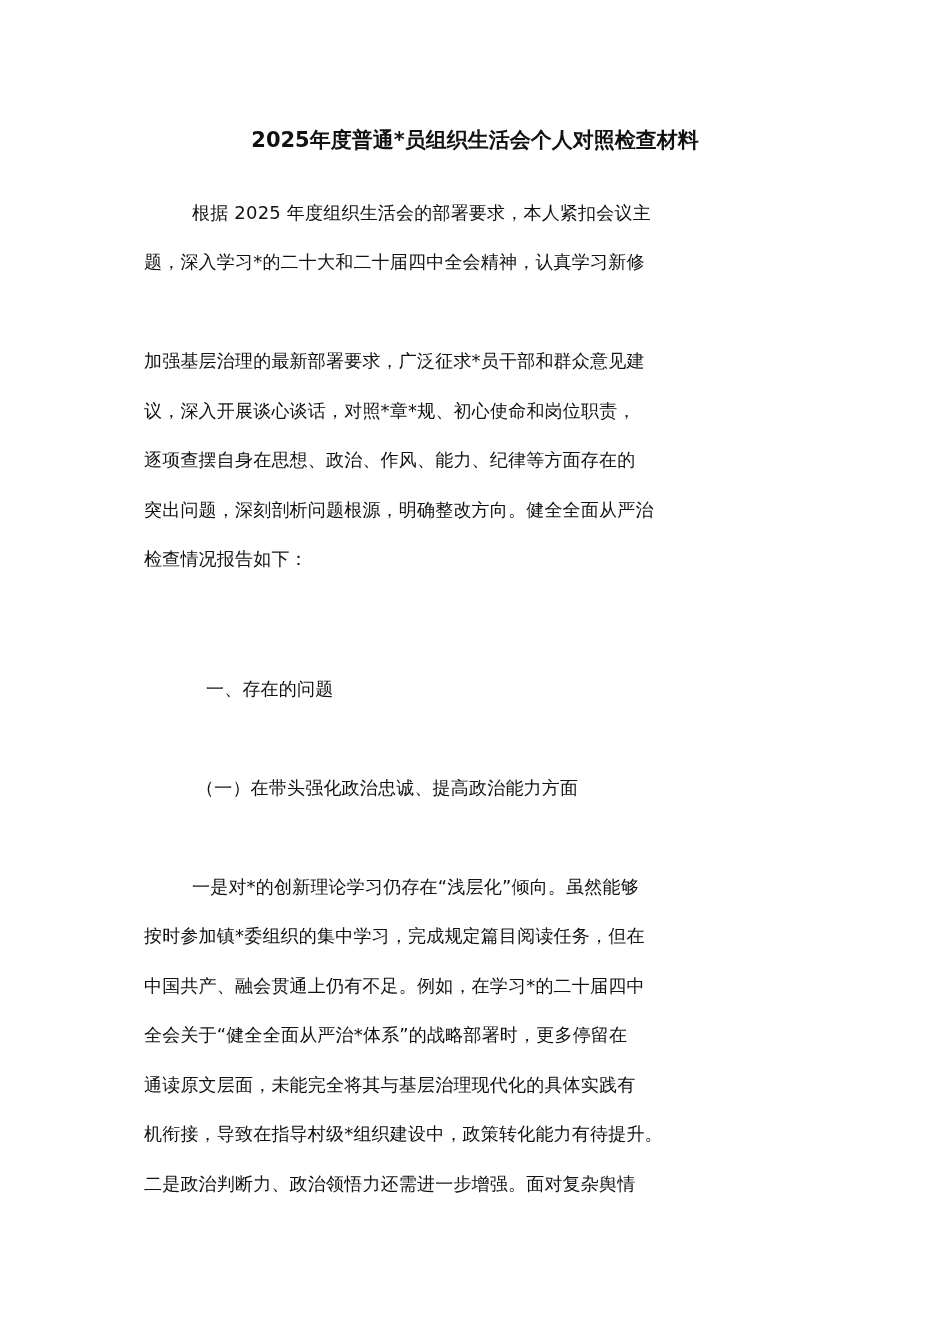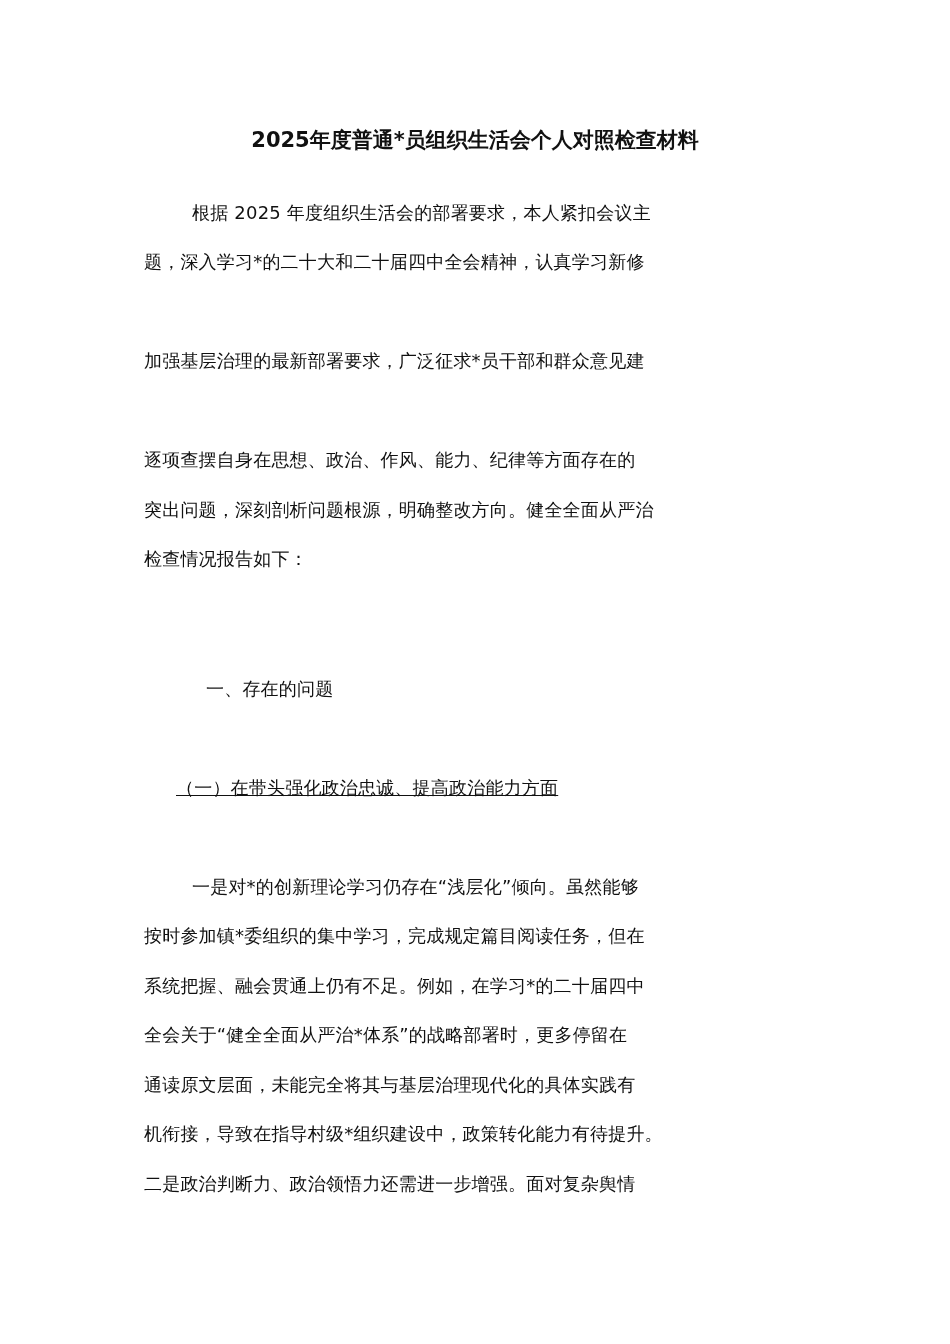--- a/index.html
+++ b/index.html
@@ -5,39 +5,40 @@
     html, body { margin: 0; padding: 0; background: #ffffff; }
     body { width: 950px; height: 1344px; position: relative; overflow: hidden;
            font-family: "DejaVu Sans", "Liberation Sans", sans-serif; color: #111111; }
     .page { position: absolute; left: 0; top: 0; width: 942px; height: 1344px; background: #ffffff; }
     .title { position: absolute; left: 0; width: 950px; top: 126px; text-align: center;
              font-size: 21px; font-weight: bold; letter-spacing: 0px; white-space: nowrap; }
     .line { position: absolute; left: 144px; font-size: 18px; line-height: 30px; white-space: nowrap;
             letter-spacing: 0.2px; }
     .indent { left: 192px; }
     .h1 { left: 206px; }
-    .h2 { left: 176px; text-decoration: underline; }
+    .h2 { left: 196px; }
   </style>
 </head>
 <body>
 
 <div class="page">
   <div class="title">2025年度普通*员组织生活会个人对照检查材料</div>
 
   <div class="line indent" style="top:198px">根据 2025 年度组织生活会的部署要求，本人紧扣会议主</div>
   <div class="line" style="top:247px">题，深入学习*的二十大和二十届四中全会精神，认真学习新修</div>
   <div class="line" style="top:346px">加强基层治理的最新部署要求，广泛征求*员干部和群众意见建</div>
+  <div class="line" style="top:396px">议，深入开展谈心谈话，对照*章*规、初心使命和岗位职责，</div>
   <div class="line" style="top:445px">逐项查摆自身在思想、政治、作风、能力、纪律等方面存在的</div>
   <div class="line" style="top:495px">突出问题，深刻剖析问题根源，明确整改方向。健全全面从严治</div>
   <div class="line" style="top:544px">检查情况报告如下：</div>
 
   <div class="line h1" style="top:674px">一、存在的问题</div>
 
   <div class="line h2" style="top:773px">（一）在带头强化政治忠诚、提高政治能力方面</div>
 
   <div class="line indent" style="top:872px">一是对*的创新理论学习仍存在“浅层化”倾向。虽然能够</div>
   <div class="line" style="top:921px">按时参加镇*委组织的集中学习，完成规定篇目阅读任务，但在</div>
-  <div class="line" style="top:971px">系统把握、融会贯通上仍有不足。例如，在学习*的二十届四中</div>
+  <div class="line" style="top:971px">中国共产、融会贯通上仍有不足。例如，在学习*的二十届四中</div>
   <div class="line" style="top:1020px">全会关于“健全全面从严治*体系”的战略部署时，更多停留在</div>
   <div class="line" style="top:1070px">通读原文层面，未能完全将其与基层治理现代化的具体实践有</div>
   <div class="line" style="top:1119px">机衔接，导致在指导村级*组织建设中，政策转化能力有待提升。</div>
   <div class="line" style="top:1169px">二是政治判断力、政治领悟力还需进一步增强。面对复杂舆情</div>
 </div>
 
 </body></html>

